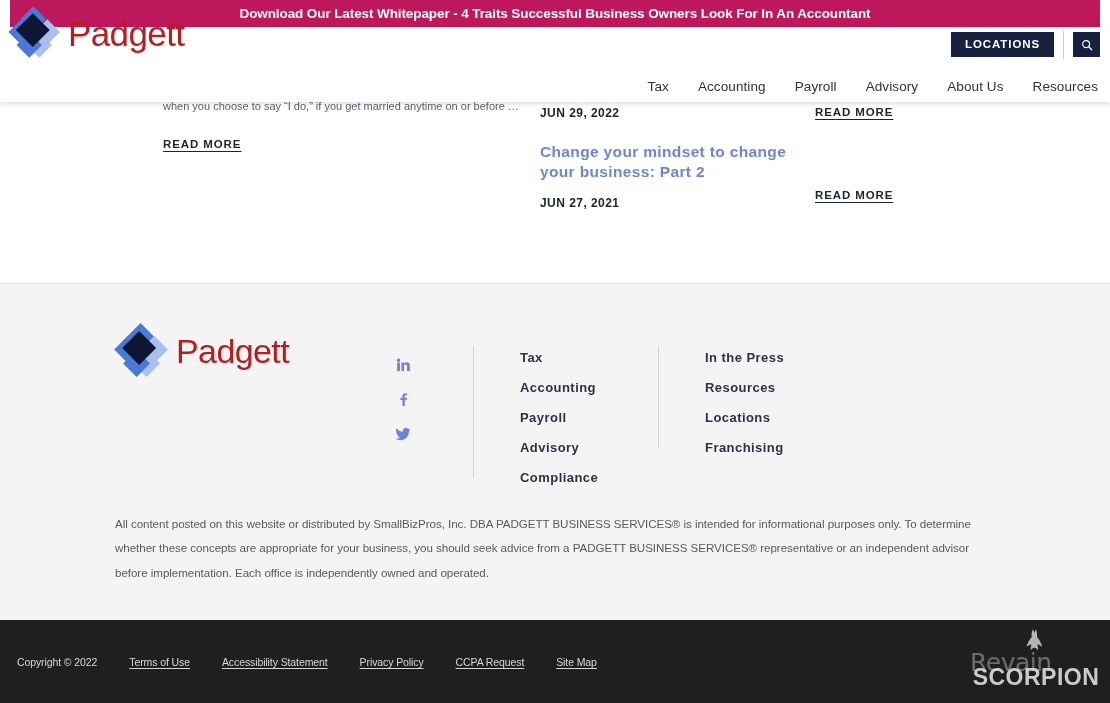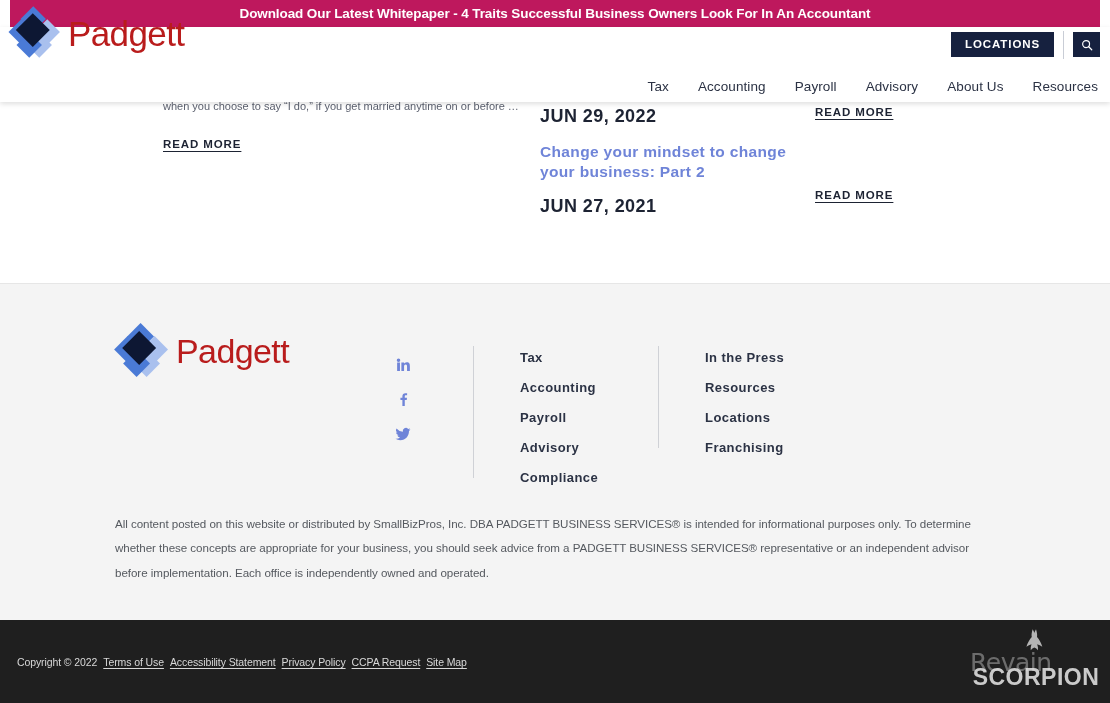--- a/index.html
+++ b/index.html
@@ -157,21 +157,21 @@
   }
   .post-title {
     font-size: 15.5px;
     color: #6f84d8;
     font-weight: bold;
     line-height: 1.28;
     letter-spacing: 0.35px;
     cursor: pointer;
   }
   .post-date {
-    font-size: 18px;
+    font-size: 12px;
     color: #1d2333;
     font-weight: bold;
     letter-spacing: 0.45px;
   }
   .read-more {
     font-size: 11.5px;
     color: #1d2333;
     font-weight: bold;
     letter-spacing: 0.9px;
     text-decoration: underline;
@@ -271,21 +271,21 @@
     top: 620px; left: 0; right: 0;
     height: 83px;
     background: #1f1f1f;
   }
   .legal-links {
     position: absolute;
     left: 17px;
     top: 36px;
     display: flex;
     align-items: center;
-    gap: 6px;
+    gap: 32px;
   }
   .copyright-text {
     font-size: 10.5px;
     color: #d8d8d8;
     letter-spacing: -0.1px;
     white-space: nowrap;
   }
   .legal-link {
     font-size: 10.5px;
     color: #d8d8d8;

